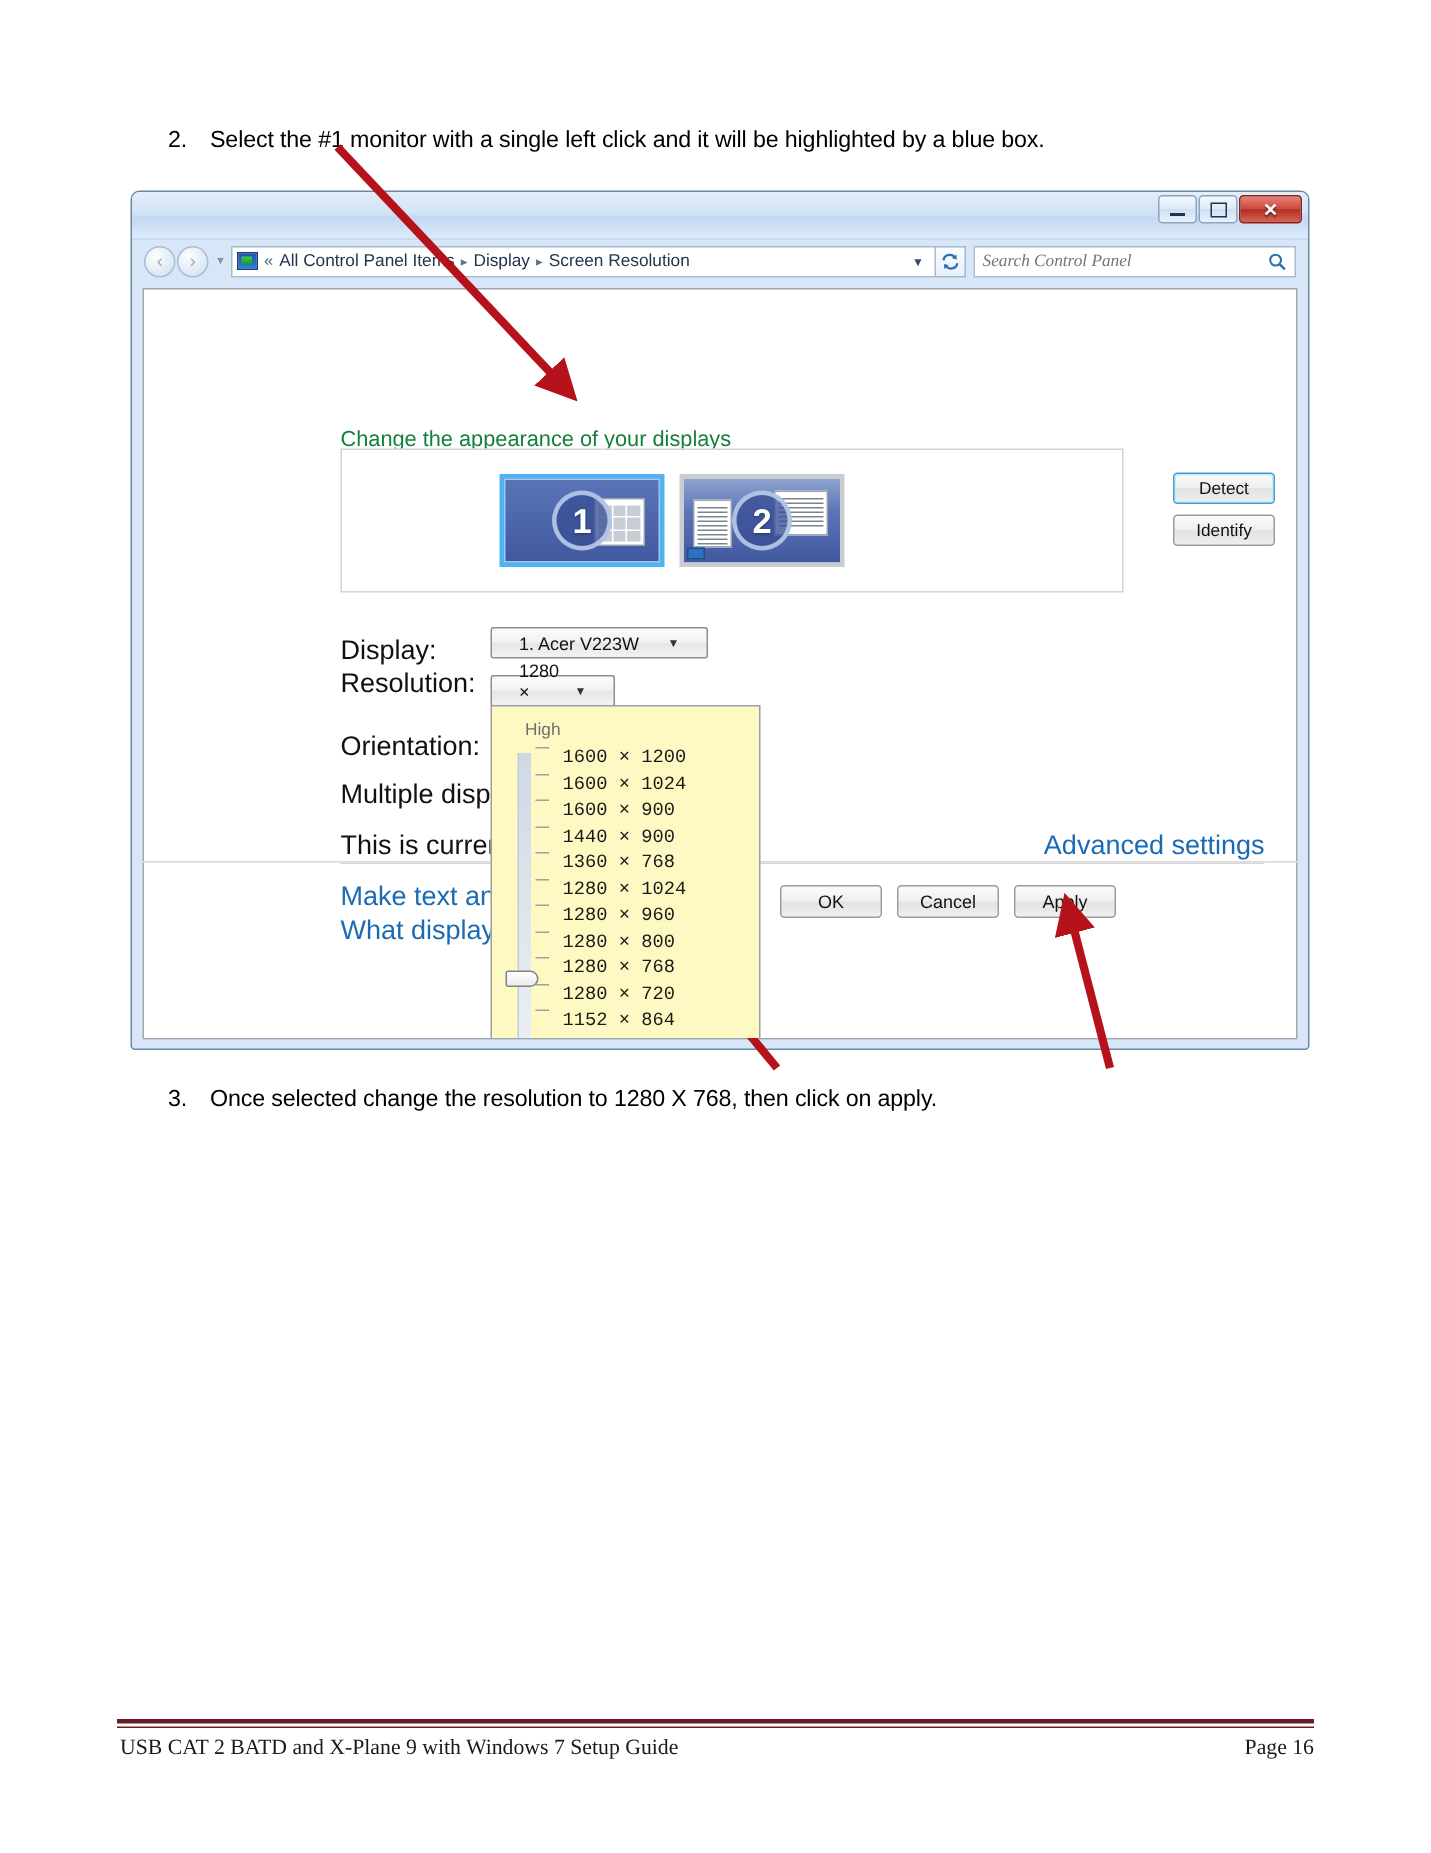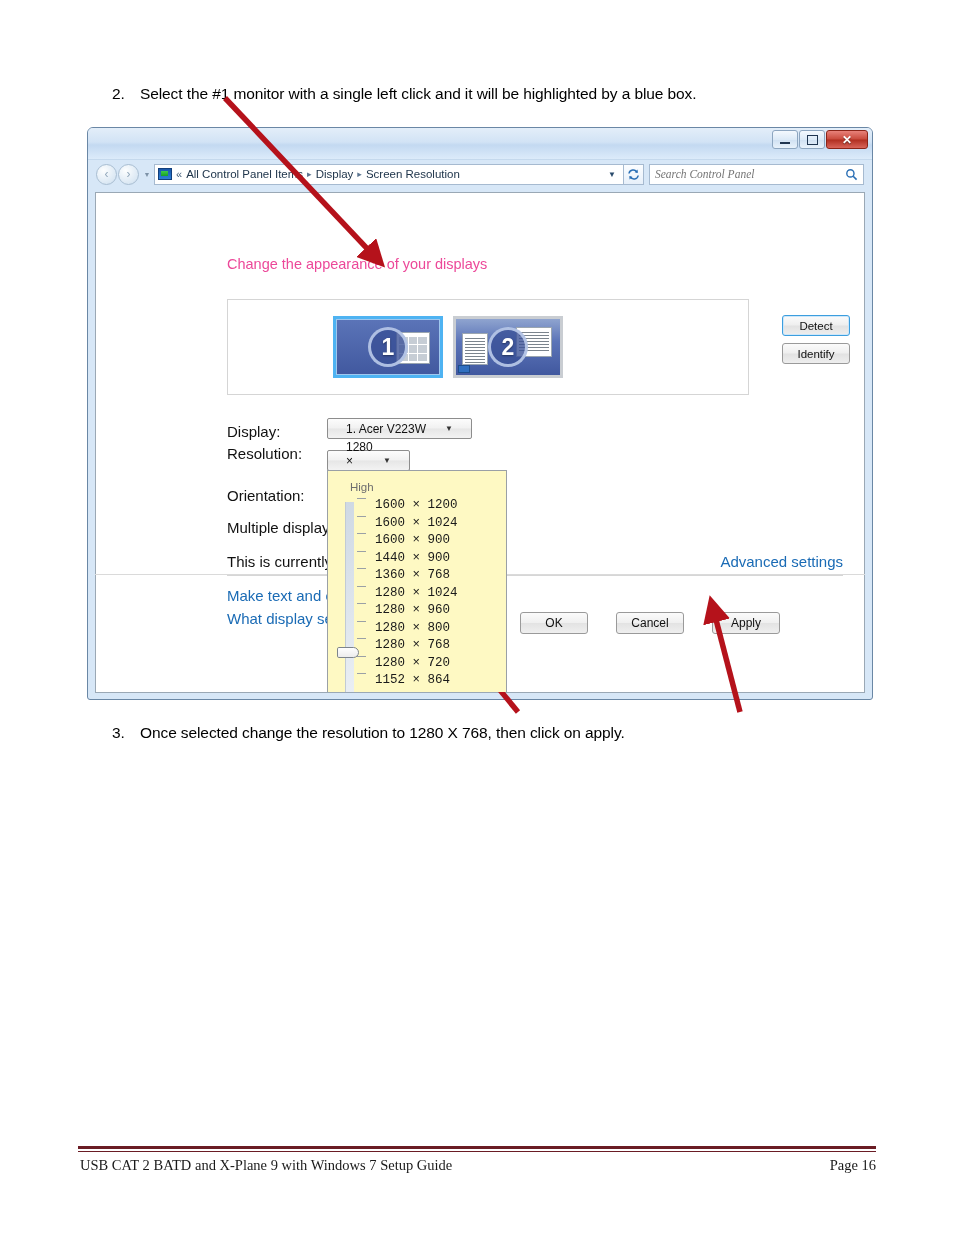--- a/index.html
+++ b/index.html
@@ -179,23 +179,23 @@
     position: absolute;
     left: 7px; top: 64px;
     width: 770px;
     height: 501px;
     background: #fff;
     border: 1px solid #9aa8b5;
     box-sizing: border-box;
     overflow: hidden;
   }
   .head-link {
-    position:absolute; left: 131px; top: 63px;
+    position:absolute; left: 131px; top: 92px;
     font-size: 14.5px;
-    color: #ec4899;
+    color: #15803d;
     font-family:"Liberation Sans", sans-serif;
   }
   .monitor-panel {
     position: absolute;
     left: 131px; top: 106px;
     width: 522px; height: 96px;
     border: 1px solid #d5d5d5;
     background: #fff;
     box-sizing:border-box;
   }
@@ -267,21 +267,21 @@
     box-sizing:border-box;
     color:#111;
   }
   #btnDetect { top: 122px; border:1px solid #3c9ede; box-shadow: 0 0 0 1px #cde7fa inset; }
   #btnIdentify { top: 150px; }
 
   
   .frow {
     position:absolute;
     left: 131px;
-    font-size: 15px;
+    font-size: 18px;
     color:#111;
     white-space: nowrap;
   }
   .combo {
     position:absolute;
     height: 21px;
     border: 1px solid #8d8d8d;
     background: linear-gradient(to bottom,#fcfcfc,#f1f1f1 48%,#e6e6e6 52%,#f3f3f3);
     border-radius: 2px;
     box-sizing:border-box;
@@ -357,23 +357,23 @@
   
   .footer-sep {
     position:absolute;
     left: 7px; right: 7px;
     top: 446px;
     height:1px; background:#dadada;
   }
   .btnrow {
     position:absolute;
     left: 432px;
-    top: 484px;
+    top: 462px;
     display:flex;
-    gap: 28px;
+    gap: 10px;
   }
   .dbtn {
     width: 68px; height: 22px;
     border:1px solid #9a9a9a;
     border-radius:3px;
     background: linear-gradient(to bottom,#fbfbfb,#f0f0f0 48%,#e3e3e3 52%,#efefef);
     font-size: 12px;
     display:flex;align-items:center;justify-content:center;
     box-sizing:border-box;
     color:#111;

